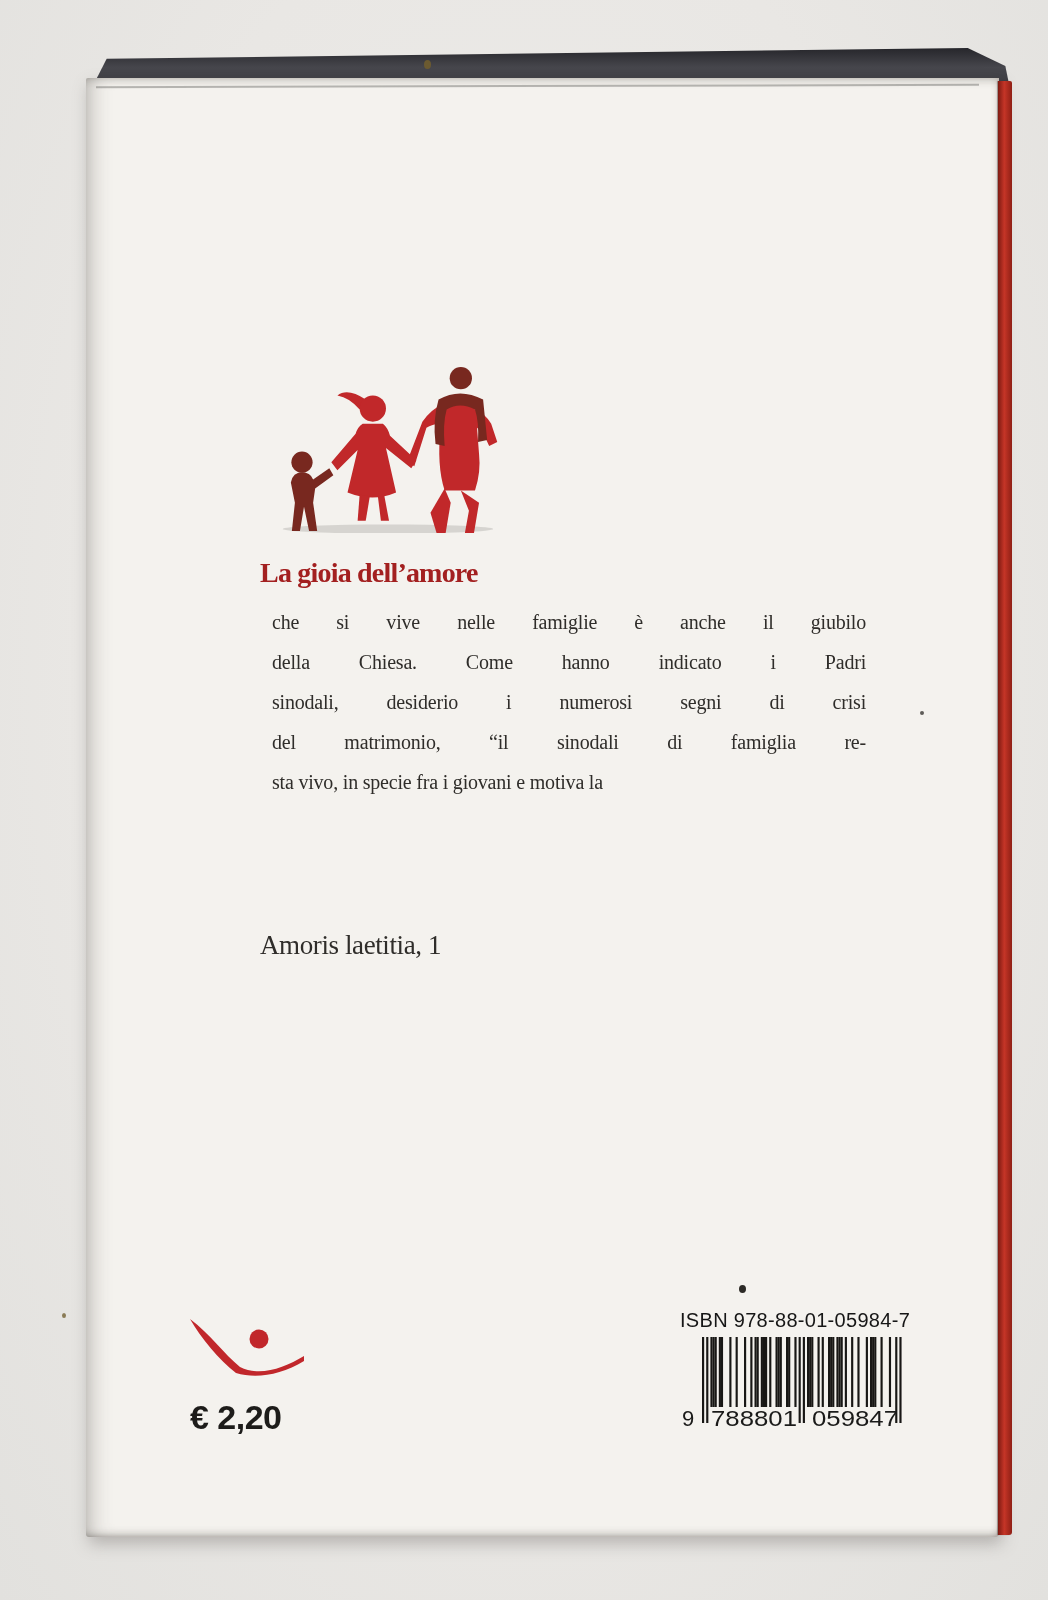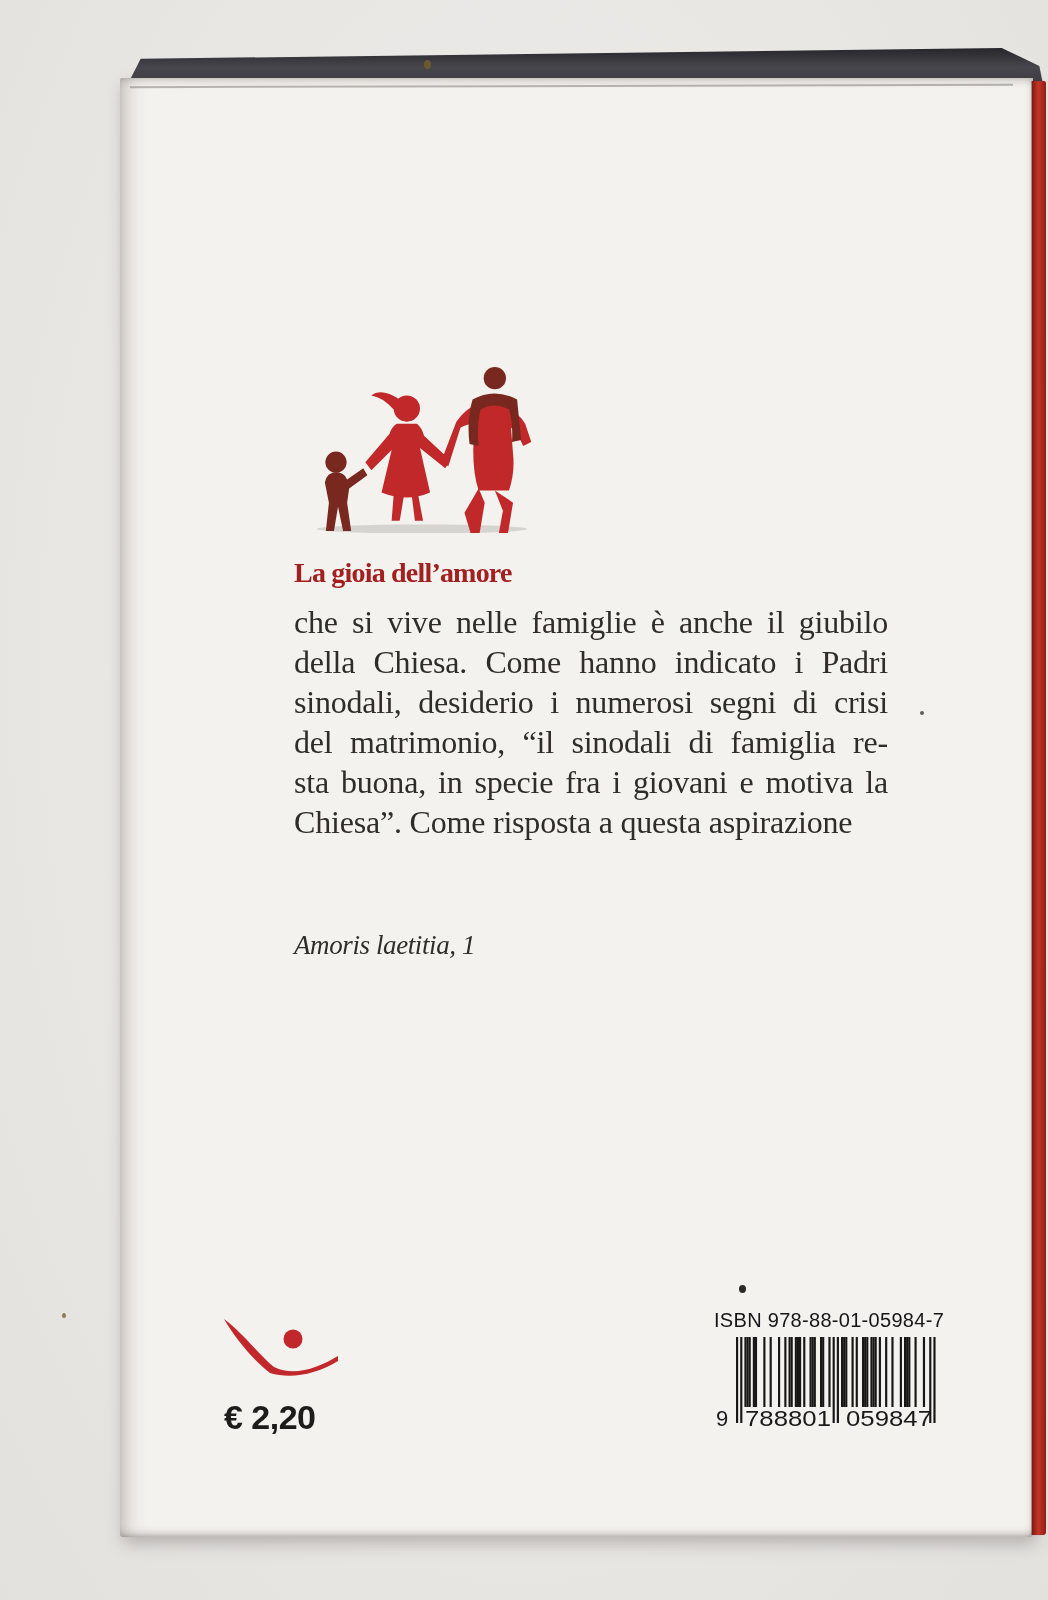--- a/index.html
+++ b/index.html
@@ -6,21 +6,21 @@
   :root{
     --bg-color:#e9e7e4; --cover-color:#f4f2ee; --spine-color:#b3271c;
     --edge-color:#3a3a40; --title-color:#a32020; --text-color:#2f2d2a;
     --adult-red:#c1282a; --child-maroon:#78281f; --logo-red:#c1272b;
   }
   .photo{
     position:relative; width:1048px; height:1600px; overflow:hidden;
     background:radial-gradient(ellipse at 50% 42%, #edecea 0%, var(--bg-color) 60%, #e2e1de 100%);
     font-family:"Liberation Serif", serif;
   }
-  .book{position:absolute; left:86px; top:48px; width:926px; height:1494px;margin-left:34px;}
+  .book{position:absolute; left:86px; top:48px; width:926px; height:1494px;}
   .top-edge{
     position:absolute; left:6px; right:3px; top:0; height:36px;
     background:linear-gradient(180deg,#26262b 0%, #47474d 55%, #3b3b41 100%);
     clip-path:polygon(1.6% 30%, 95.5% 0%, 99.6% 50%, 100% 100%, 0.2% 100%);
   }
   .cover{
     position:absolute; left:0; right:13px; top:30px; bottom:5px;
     background:var(--cover-color);
     border-radius:2px 0 4px 3px;
     box-shadow:
@@ -37,26 +37,26 @@
     background:linear-gradient(90deg,#7e1a12 0%, #c53527 45%, #8f1f15 100%);
     border-radius:0 2px 3px 0;
     box-shadow:-1px 0 1px rgba(40,20,15,.4);
   }
   .family-icon{position:absolute; left:190px; top:283px; width:226px; height:172px;}
   .book-title{
     position:absolute; left:174px; top:479px; width:600px;
     font-weight:bold; font-size:28px; letter-spacing:-0.8px;
     color:var(--title-color);
   }
-  .blurb{position:absolute; left:174px; top:524px; width:594px;
-    font-size:32px; color:var(--text-color);}
+  .blurb{position:absolute; left:186px; top:524px; width:594px;
+    font-size:20px; color:var(--text-color);}
   .blurb-line{height:40px; line-height:40px; white-space:nowrap;
     text-align:justify; text-align-last:justify; letter-spacing:-0.2px;}
   .blurb-line:last-child{text-align-last:left;}
-  .citation{position:absolute; left:174px; top:852px; font-style:italic;
+  .citation{position:absolute; left:174px; top:852px; 
     font-size:27px; letter-spacing:-0.4px; color:var(--text-color);}
   .publisher-logo{position:absolute; left:100px; top:1238px; width:122px; height:68px;}
   .price{
     position:absolute; left:104px; top:1320px;
     font-family:"Liberation Sans", sans-serif; font-weight:bold;
     font-size:34px; letter-spacing:-0.5px; color:#1d1c1a;
   }
   .isbn-label{
     position:absolute; left:594px; top:1231px; width:232px; text-align:left;
     font-family:"Liberation Sans", sans-serif; font-size:20px;
@@ -106,22 +106,21 @@
         </g>
       </svg>
 
       <div class="book-title">La gioia dell’amore</div>
 
       <div class="blurb">
           <div class="blurb-line">che si vive nelle famiglie è anche il giubilo</div>
           <div class="blurb-line">della Chiesa. Come hanno indicato i Padri</div>
           <div class="blurb-line">sinodali, desiderio i numerosi segni di crisi</div>
           <div class="blurb-line">del matrimonio, “il sinodali di famiglia re-</div>
-          <div class="blurb-line">sta buona, in specie fra i giovani e motiva la</div>
-          <div class="blurb-line">Chiesa”. Come risposta a questa aspirazione</div>
+          <div class="blurb-line">sta vivo, in specie fra i giovani e motiva la</div>
         </div>
 
       <div class="citation">Amoris laetitia, 1</div>
 
       <svg class="publisher-logo" viewBox="0 0 122 68" preserveAspectRatio="xMidYMid meet">
         <path class="fill-logo" d="M4 3 C24 18 38 38 54 51 C74 61 98 52 118 40 L118 45 C95 59 70 63 50 57 C33 44 15 22 4 3 Z"></path>
         <circle class="fill-logo" cx="73" cy="23" r="9.5"></circle>
       </svg>
 
       <div class="price">€ 2,20</div>

